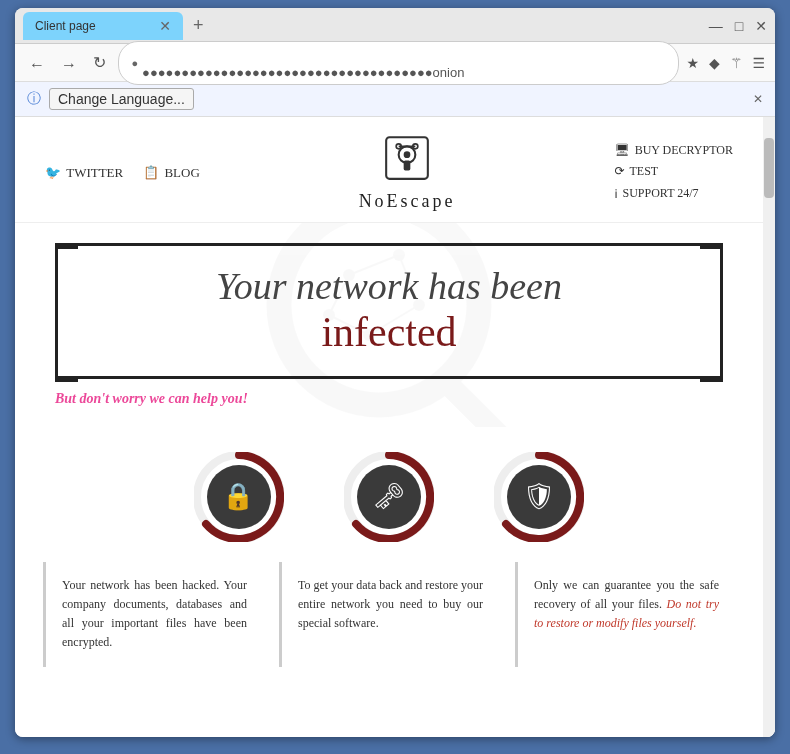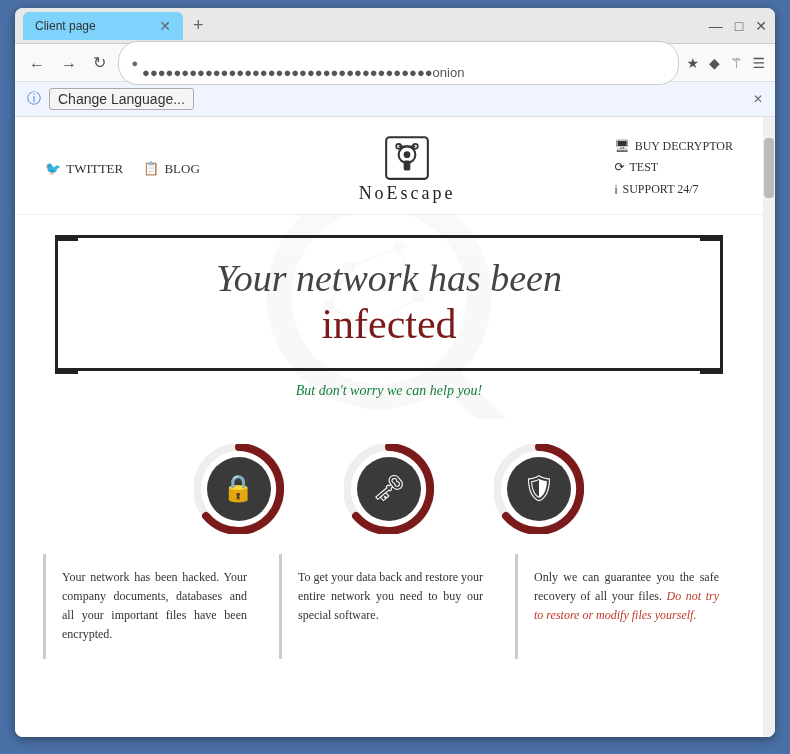--- a/index.html
+++ b/index.html
@@ -209,21 +209,21 @@
       gap: 5px;
       cursor: pointer;
       text-decoration: none;
       color: #333;
     }
 
     .header-center {
       display: flex;
       flex-direction: column;
       align-items: center;
-      gap: 0;
+      gap: 8px;
     }
 
     .logo-icon {
       width: 50px;
       height: 50px;
     }
 
     .site-title {
       font-size: 18px;
       letter-spacing: 3px;
@@ -312,26 +312,25 @@
       font-size: 42px;
       color: #7a1a1a;
       font-weight: normal;
       font-style: normal;
       text-align: center;
       position: relative;
       z-index: 1;
     }
 
     .hero-subtitle {
-      text-align: center;
       font-size: 14px;
-      color: #15803d;
+      color: #ec4899;
       margin-top: 12px;
       font-style: italic;
-      font-weight: normal;
+      font-weight: bold;
       position: relative;
       z-index: 1;
     }
 
     
     .icons-row {
       display: flex;
       justify-content: center;
       gap: 60px;
       padding: 25px 0 20px 0;

